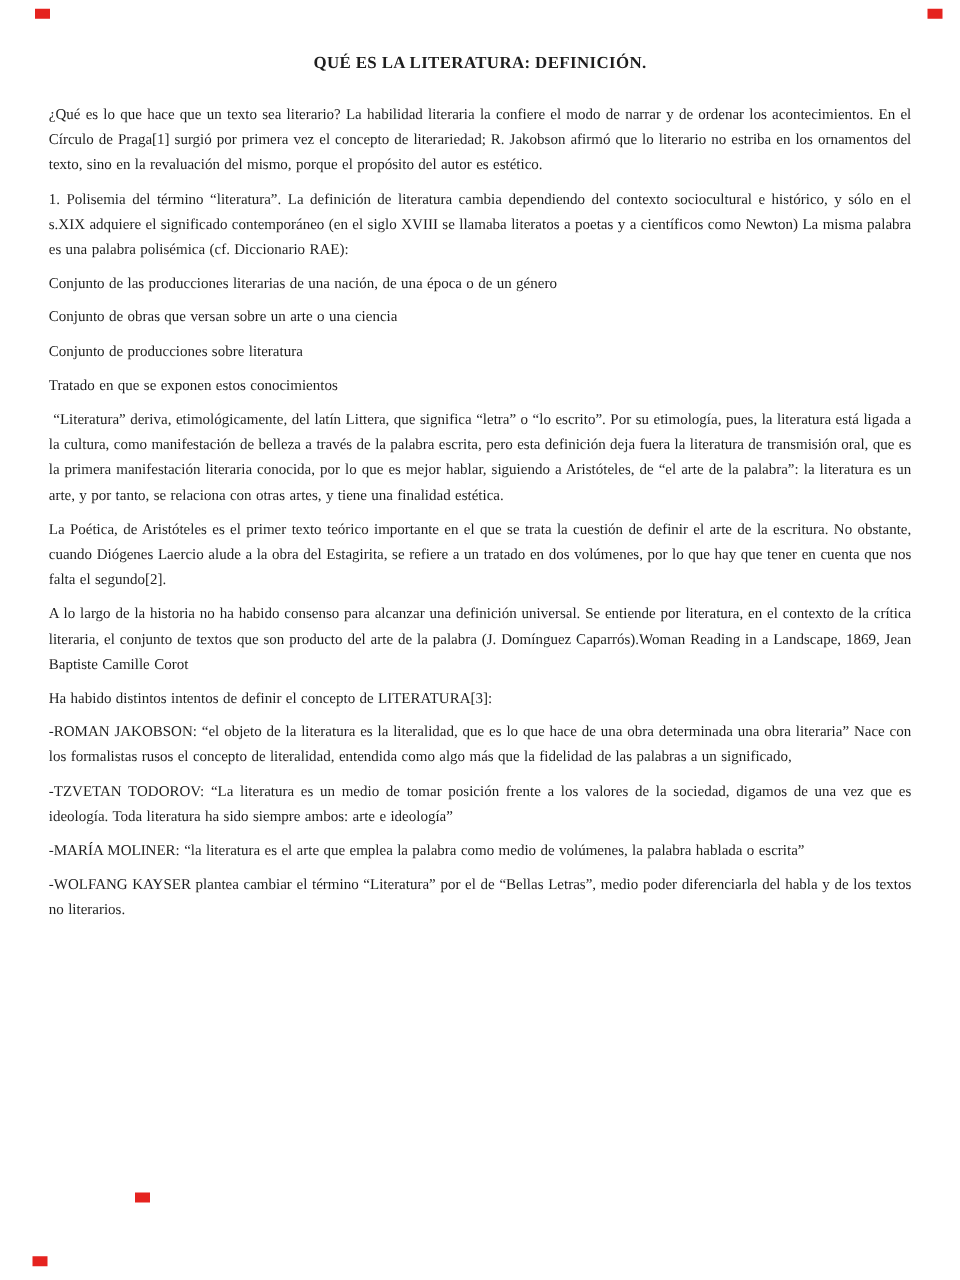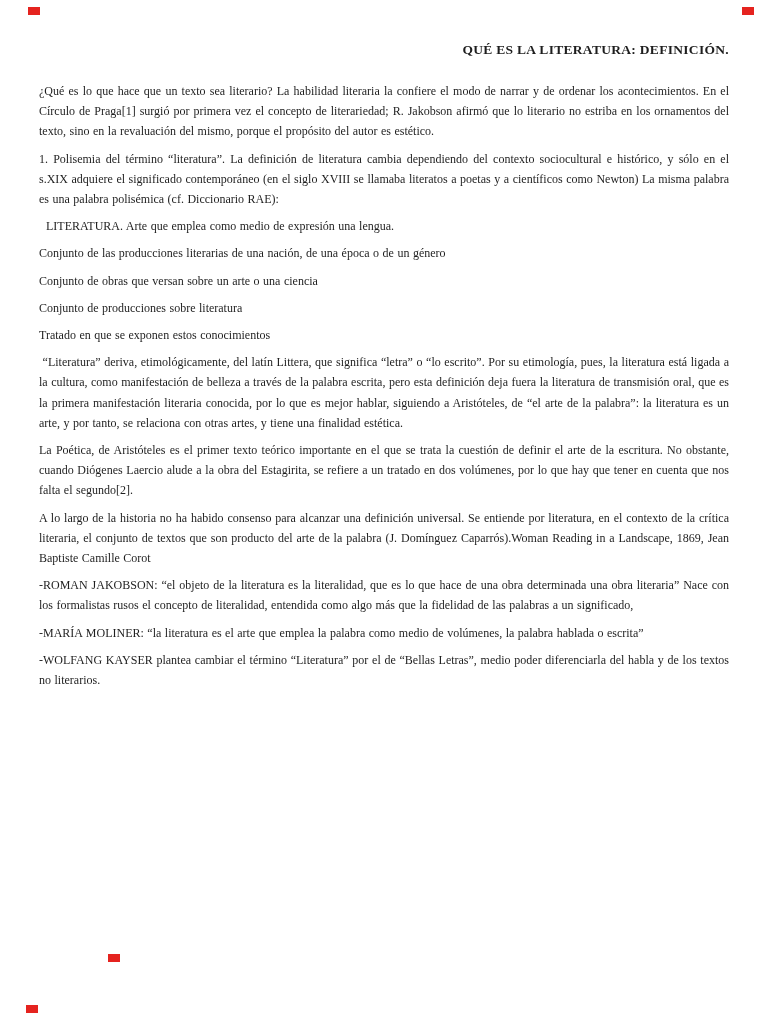--- a/index.html
+++ b/index.html
@@ -16,21 +16,21 @@
     padding: 40px 39px 0 39px;
     font-family: "Liberation Serif", "DejaVu Serif", serif;
     font-size: 12px;
     line-height: 20.2px;
     color: #1e1e1e;
     overflow: hidden;
   }
   .doc-title {
     font-size: 13.5px;
     font-weight: bold;
-    text-align: right;
+    text-align: center;
     letter-spacing: 0.3px;
     margin: 0 0 21px 0;
     line-height: 20px;
   }
   .para {
     margin: 0 0 7px 0;
     text-align: justify;
     word-spacing: 0.5px;
   }
   .red-mark {
@@ -46,29 +46,30 @@
 </style>
 </head>
 <body>
 
 <div class="page" style="color: rgb(30, 30, 30); background: rgb(255, 255, 255);">
 
   <h1 class="doc-title">QUÉ ES LA LITERATURA: DEFINICIÓN.</h1>
 
   <p class="para">¿Qué es lo que hace que un texto sea literario? La habilidad literaria la confiere el modo de narrar y de ordenar los acontecimientos. En el Círculo de Praga[1] surgió por primera vez el concepto de literariedad; R. Jakobson afirmó que lo literario no estriba en los ornamentos del texto, sino en la revaluación del mismo, porque el propósito del autor es estético.</p>
   <p class="para">1. Polisemia del término “literatura”. La definición de literatura cambia dependiendo del contexto sociocultural e histórico, y sólo en el s.XIX adquiere el significado contemporáneo (en el siglo XVIII se llamaba literatos a poetas y a científicos como Newton) La misma palabra es una palabra polisémica (cf. Diccionario RAE):</p>
-  <p class="para">&nbsp;&nbsp;LITERATURA. Arte que emplea como medio de expresión una lengua.</p>
   <p class="para">Conjunto de las producciones literarias de una nación, de una época o de un género</p>
   <p class="para">Conjunto de obras que versan sobre un arte o una ciencia</p>
   <p class="para">Conjunto de producciones sobre literatura</p>
   <p class="para">Tratado en que se exponen estos conocimientos</p>
   <p class="para">&nbsp;“Literatura” deriva, etimológicamente, del latín Littera, que significa “letra” o “lo escrito”. Por su etimología, pues, la literatura está ligada a la cultura, como manifestación de belleza a través de la palabra escrita, pero esta definición deja fuera la literatura de transmisión oral, que es la primera manifestación literaria conocida, por lo que es mejor hablar, siguiendo a Aristóteles, de “el arte de la palabra”: la literatura es un arte, y por tanto, se relaciona con otras artes, y tiene una finalidad estética.</p>
   <p class="para">La Poética, de Aristóteles es el primer texto teórico importante en el que se trata la cuestión de definir el arte de la escritura. No obstante, cuando Diógenes Laercio alude a la obra del Estagirita, se refiere a un tratado en dos volúmenes, por lo que hay que tener en cuenta que nos falta el segundo[2].</p>
   <p class="para">A lo largo de la historia no ha habido consenso para alcanzar una definición universal. Se entiende por literatura, en el contexto de la crítica literaria, el conjunto de textos que son producto del arte de la palabra (J. Domínguez Caparrós).Woman Reading in a Landscape, 1869, Jean Baptiste Camille Corot</p>
+  <p class="para">Ha habido distintos intentos de definir el concepto de LITERATURA[3]:</p>
   <p class="para">-ROMAN JAKOBSON: “el objeto de la literatura es la literalidad, que es lo que hace de una obra determinada una obra literaria” Nace con los formalistas rusos el concepto de literalidad, entendida como algo más que la fidelidad de las palabras a un significado,</p>
+  <p class="para">-TZVETAN TODOROV: “La literatura es un medio de tomar posición frente a los valores de la sociedad, digamos de una vez que es ideología. Toda literatura ha sido siempre ambos: arte e ideología”</p>
   <p class="para">-MARÍA MOLINER: “la literatura es el arte que emplea la palabra como medio de volúmenes, la palabra hablada o escrita”</p>
   <p class="para">-WOLFANG KAYSER plantea cambiar el término “Literatura” por el de “Bellas Letras”, medio poder diferenciarla del habla y de los textos no literarios.</p>
 
   <div class="red-mark mark-tl" style="background: rgb(229, 35, 31);"></div>
   <div class="red-mark mark-tr" style="background: rgb(229, 35, 31);"></div>
   <div class="red-mark mark-bl" style="background: rgb(229, 35, 31);"></div>
   <div class="red-mark mark-ibl" style="background: rgb(229, 35, 31);"></div>
 
 </div>
 

